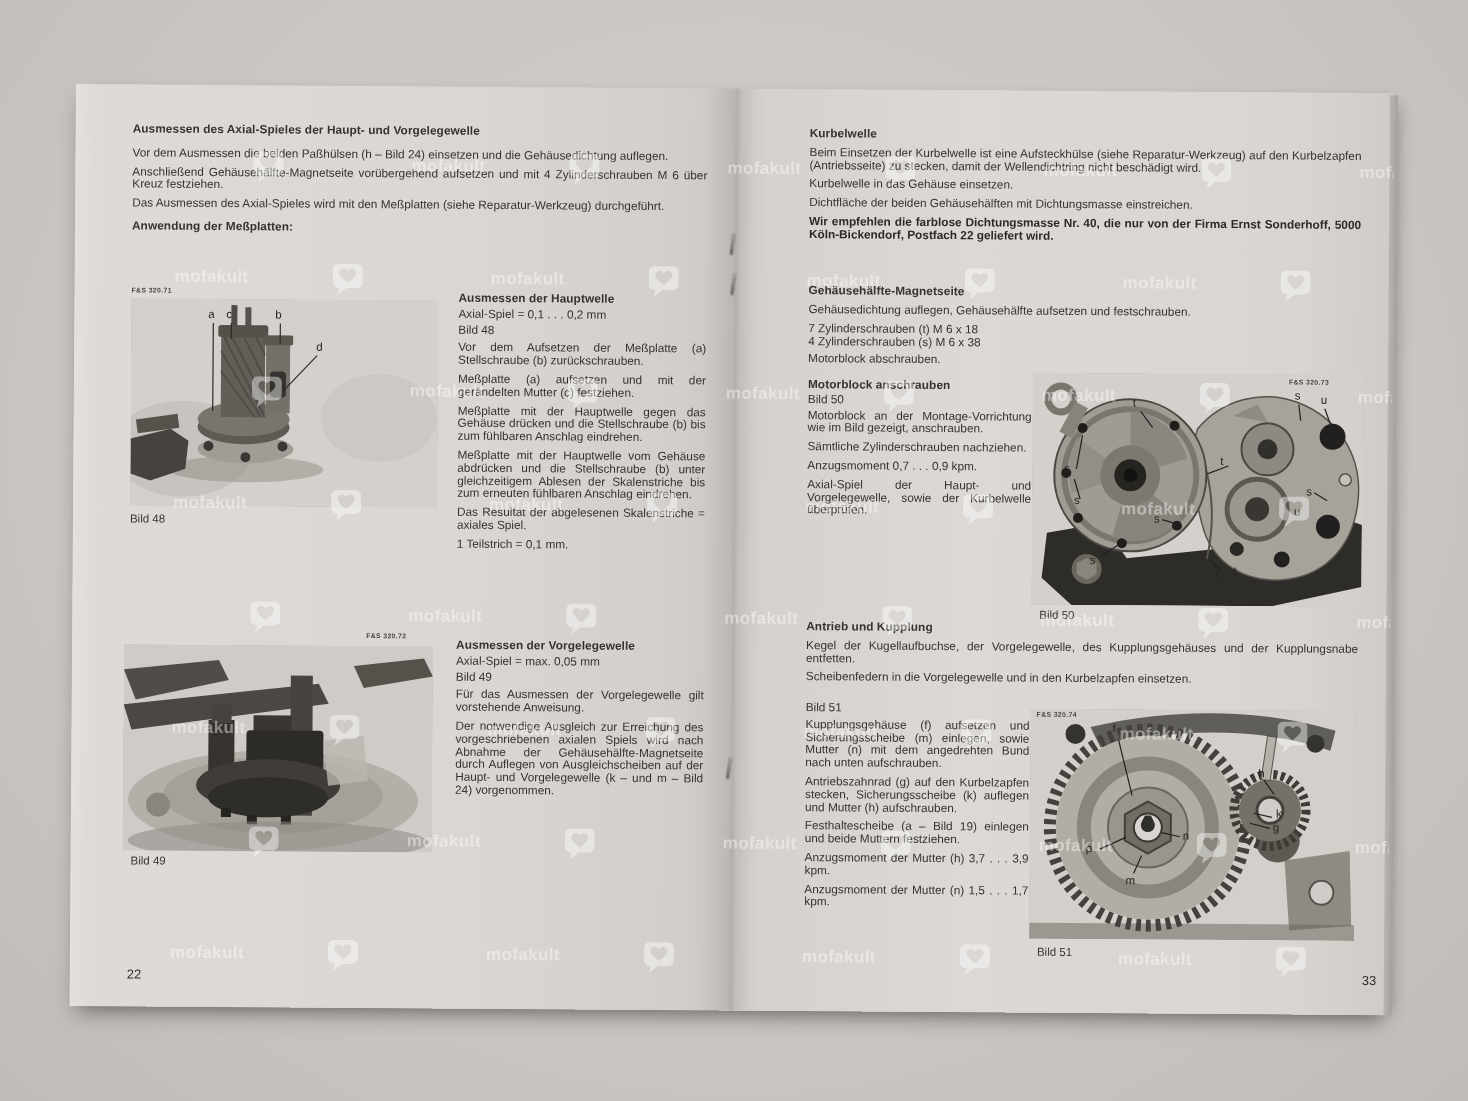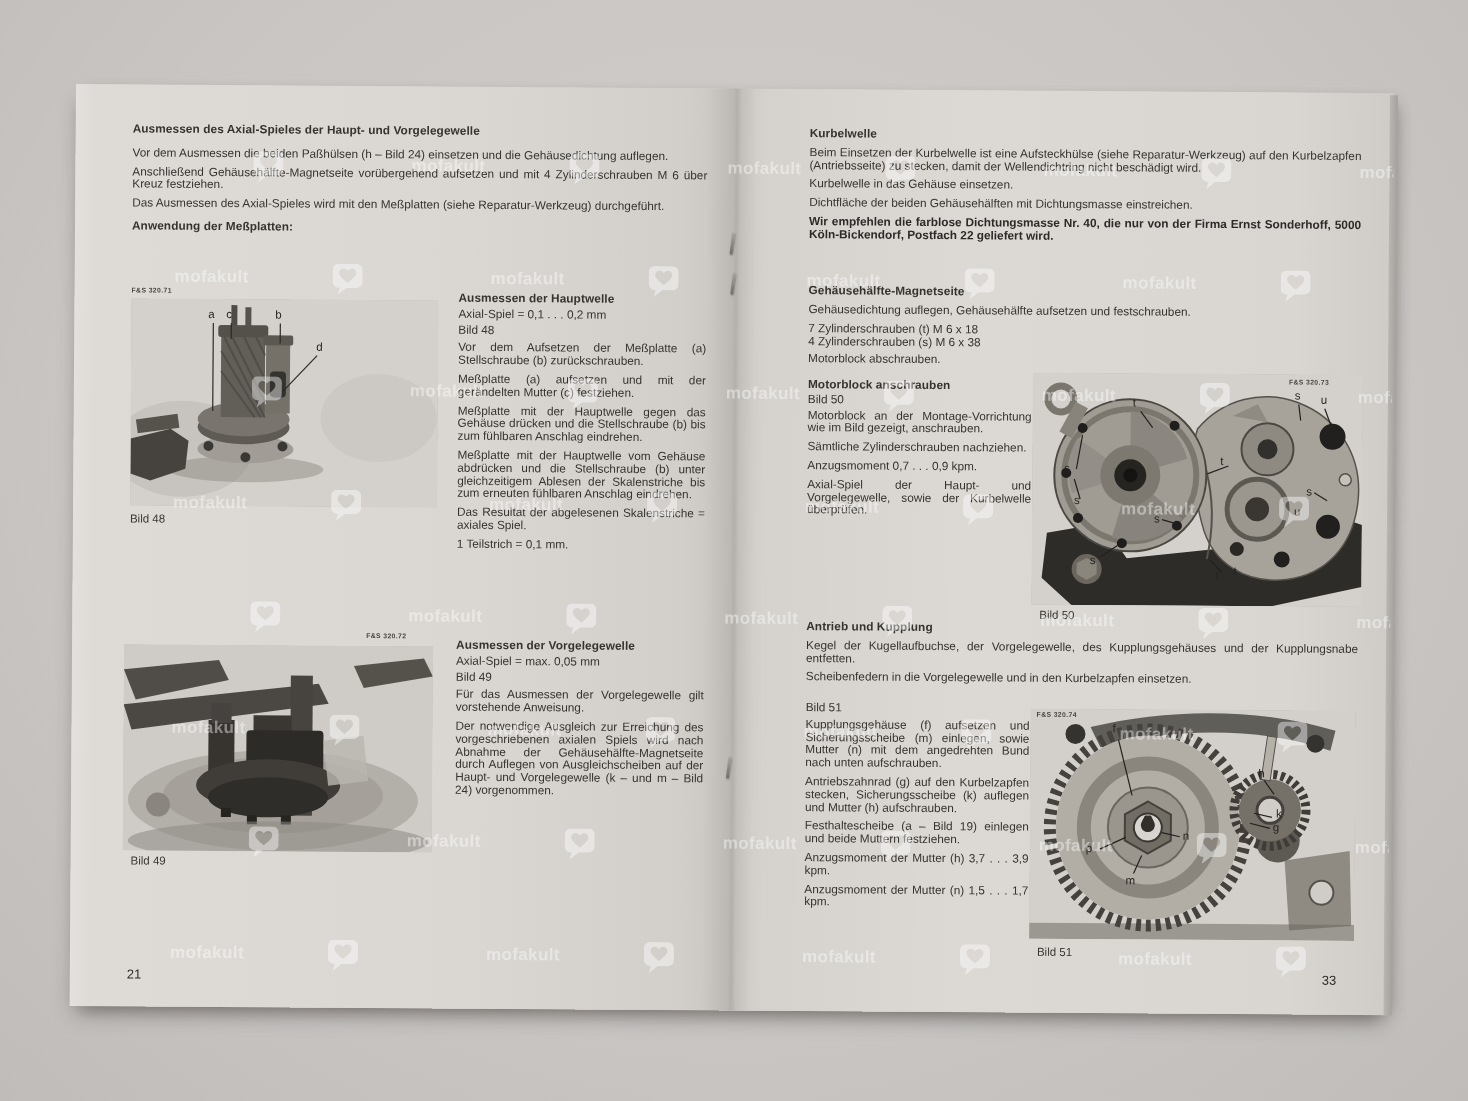--- a/index.html
+++ b/index.html
@@ -133,21 +133,21 @@
   <span class="abs caption" style="left:60px;top:770px;">Bild 49</span>
 
   <div class="abs body" style="left:384px;top:552px;width:248px;">
     <p class="h nojust" style="margin-bottom:3px;">Ausmessen der Vorgelegewelle</p>
     <p class="nojust" style="margin-bottom:3px;">Axial-Spiel = max. 0,05 mm</p>
     <p class="nojust" style="margin-bottom:5px;">Bild 49</p>
     <p>Für das Ausmessen der Vorgelegewelle gilt vorstehende Anweisung.</p>
     <p>Der notwendige Ausgleich zur Erreichung des vorgeschriebenen axialen Spiels wird nach Abnahme der Gehäusehälfte-Magnetseite durch Auflegen von Ausgleichscheiben auf der Haupt- und Vorgelegewelle (k – und m – Bild 24) vorgenommen.</p>
   </div>
 
-  <span class="abs pagenum" style="left:57px;top:882px;">21</span>
+  <span class="abs pagenum" style="left:57px;top:882px;">22</span>
 
   <div class="abs body" style="left:734px;top:38px;width:552px;">
     <p class="h nojust" style="margin-bottom:6px;">Kurbelwelle</p>
     <p>Beim Einsetzen der Kurbelwelle ist eine Aufsteckhülse (siehe Reparatur-Werkzeug) auf den Kurbelzapfen (Antriebsseite) zu stecken, damit der Wellendichtring nicht beschädigt wird.</p>
     <p>Kurbelwelle in das Gehäuse einsetzen.</p>
     <p>Dichtfläche der beiden Gehäusehälften mit Dichtungsmasse einstreichen.</p>
     <p class="bold" style="margin-top:4px;">Wir empfehlen die farblose Dichtungsmasse Nr. 40, die nur von der Firma Ernst Sonderhoff, 5000 Köln-Bickendorf, Postfach 22 geliefert wird.</p>
   </div>
 
   <div class="abs body" style="left:734px;top:195px;width:552px;">
@@ -276,21 +276,21 @@
     <span class="plabel" style="left:228px;top:58px;">h</span>
     <span class="plabel" style="left:246px;top:98px;">k</span>
     <span class="plabel" style="left:243px;top:112px;">g</span>
     <span class="plabel" style="left:56px;top:134px;">p</span>
     <span class="plabel" style="left:153px;top:121px;">n</span>
     <span class="plabel" style="left:96px;top:166px;">m</span>
     <span class="photoref abs" style="left:6px;top:2px;">F&amp;S 320.74</span>
   </div>
   <span class="abs caption" style="left:967px;top:855px;">Bild 51</span>
 
-  <span class="abs pagenum" style="left:1252px;top:880px;">33</span>
+  <span class="abs pagenum" style="left:1292px;top:880px;">33</span>
 
   <div id="fold"></div>
   <div class="staple" style="left:656px;top:144px;"></div>
   <div class="staple" style="left:657px;top:184px;"></div>
   <div class="staple" style="left:656px;top:668px;"></div>
   <div class="wm-layer" id="wm-layer">
       <div class="wm-heart" style="left: 178px; top: 66px;"><svg width="30" height="31" viewBox="0 0 30 31">
           <path d="M6,0 H24 A6,6 0 0 1 30,6 V18 A6,6 0 0 1 24,24 H14 L5,31 L7,24 H6 A6,6 0 0 1 0,18 V6 A6,6 0 0 1 6,0 Z M15,19 C10,15 6.5,12 6.5,8.8 C6.5,6.3 8.4,4.6 10.7,4.6 C12.5,4.6 14,5.6 15,7.2 C16,5.6 17.5,4.6 19.3,4.6 C21.6,4.6 23.5,6.3 23.5,8.8 C23.5,12 20,15 15,19 Z" fill="rgba(255,255,255,0.85)" fill-rule="evenodd"></path>
         </svg></div>
       <span class="wm-text" style="left: 336px; top: 70px;">mofakult</span>

